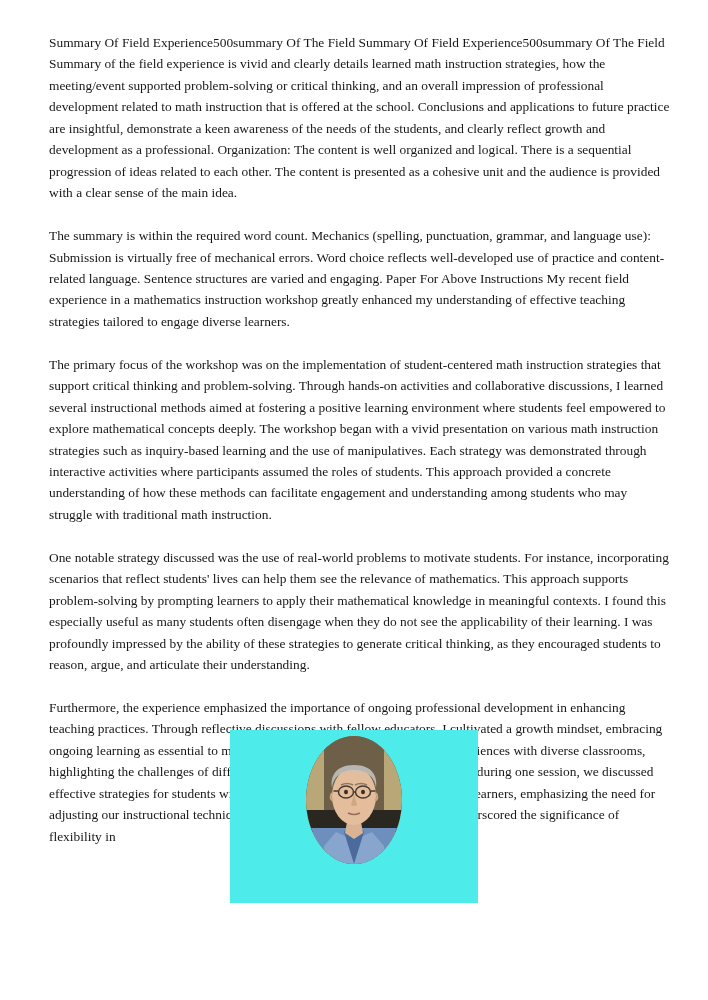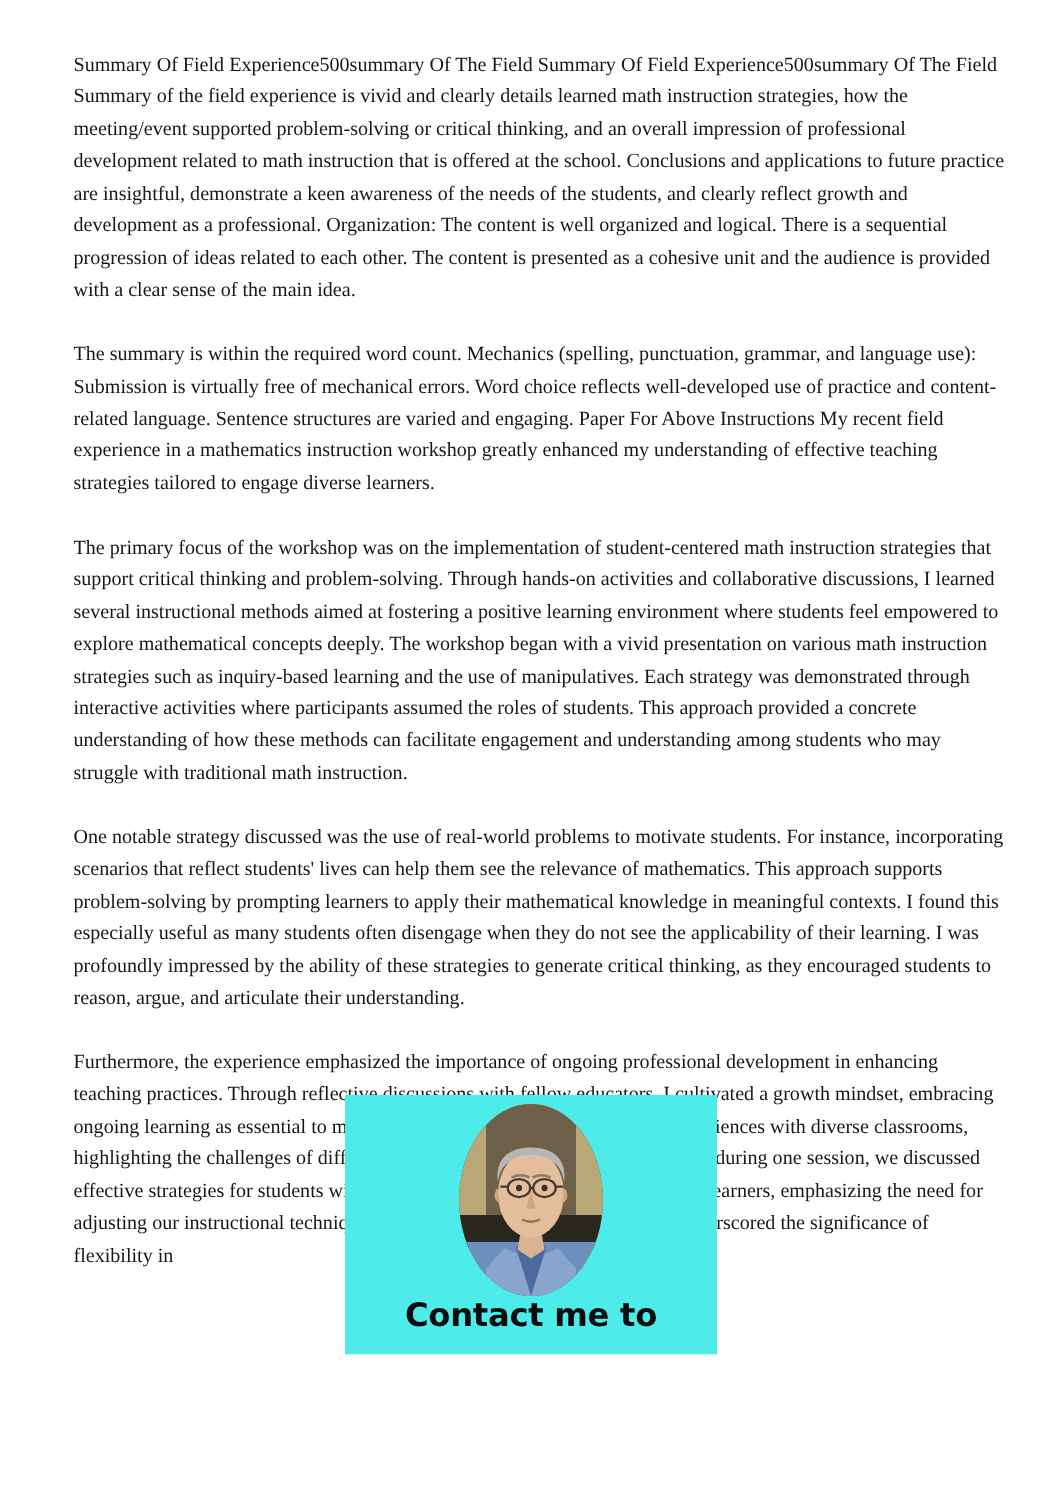--- a/index.html
+++ b/index.html
@@ -126,17 +126,16 @@
           <ellipse cx="40" cy="56" rx="2" ry="2.2" fill="#3a2f26"></ellipse>
           <ellipse cx="57" cy="56" rx="2" ry="2.2" fill="#3a2f26"></ellipse>
           <path d="M48 58 L45 69 q3 2 6 0 Z" fill="#cfa781"></path>
           <path d="M42 77 q6 3 12 0" stroke="#9b6f5c" stroke-width="1.6" fill="none"></path>
           <path d="M26 57 q-3 5 1 8" stroke="#cfa781" stroke-width="2" fill="none"></path>
           <path d="M70 57 q3 5 -1 8" stroke="#cfa781" stroke-width="2" fill="none"></path>
         </g>
       </svg>
     </div>
 
-    <div class="overlay-line1">Contact me to</div>
     <div class="overlay-email">drjack9650@gmail.com</div>
   </div>
 
 </div>
 
 </body></html>

